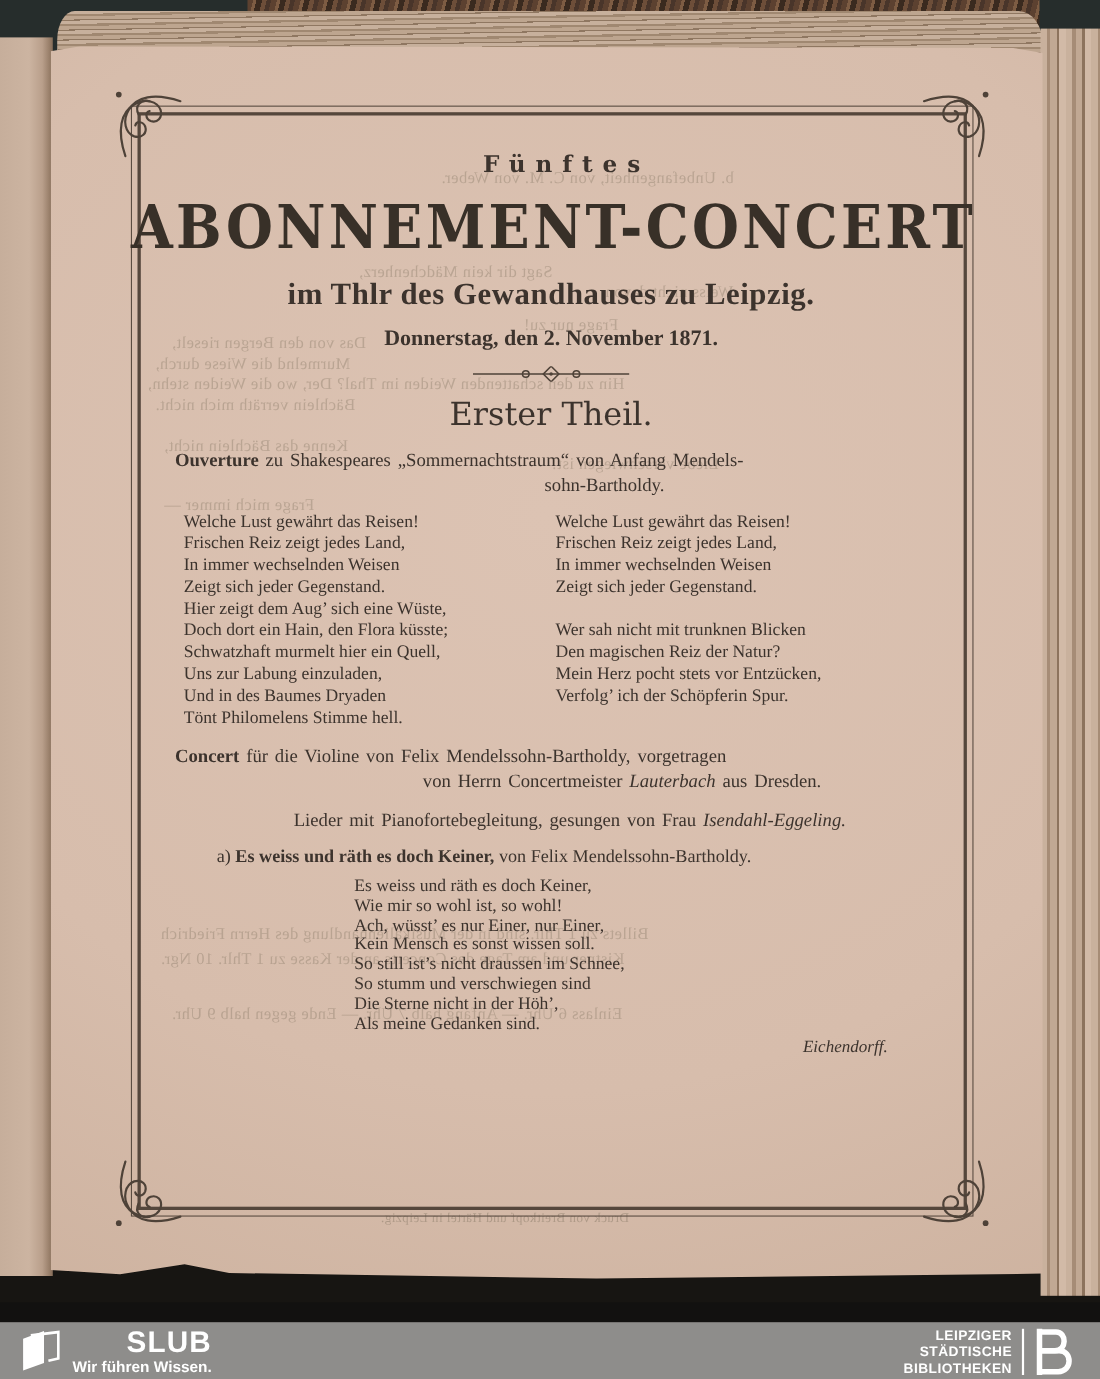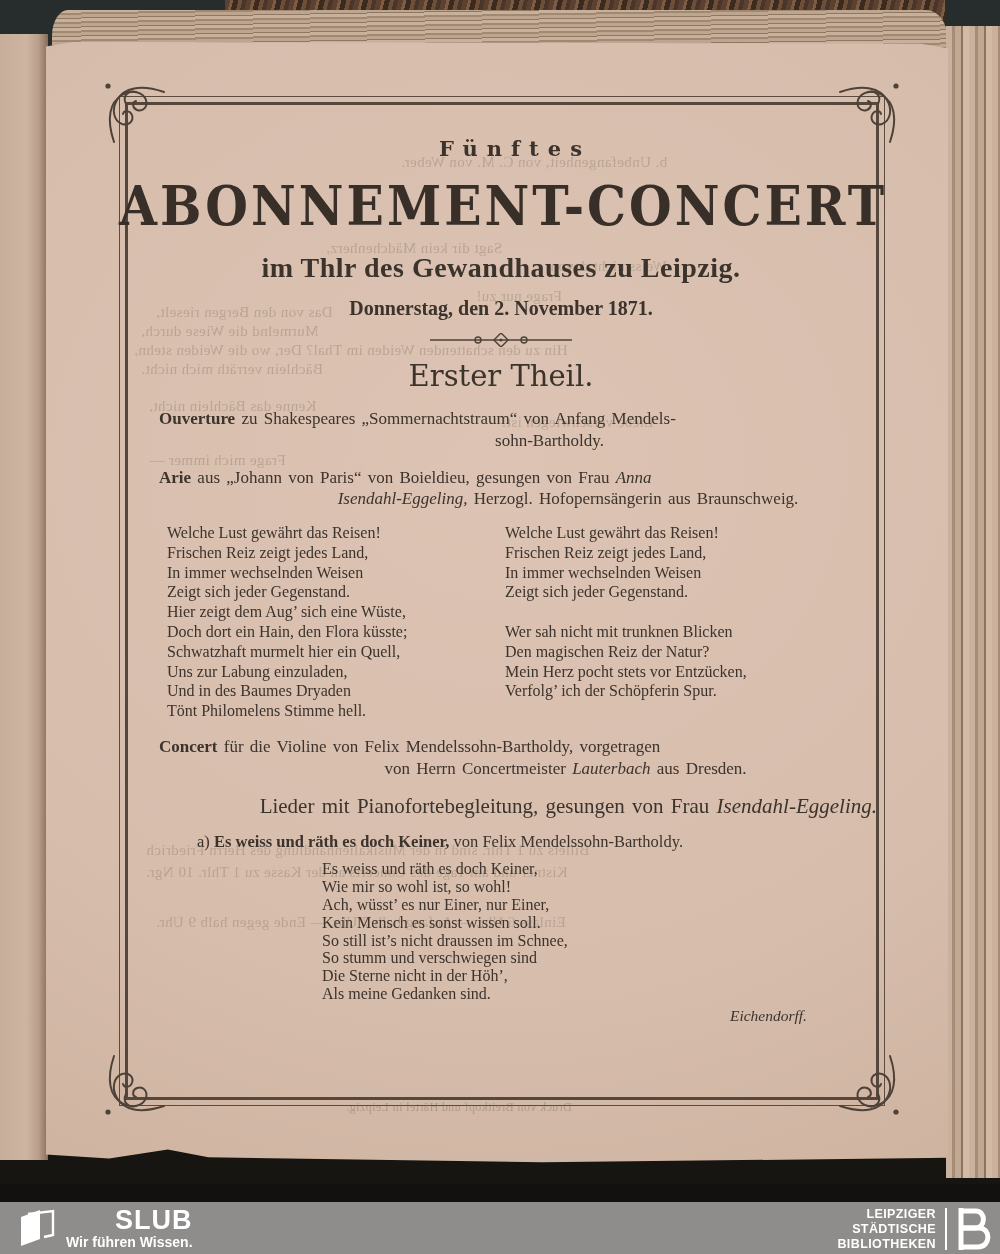--- a/index.html
+++ b/index.html
@@ -50,37 +50,37 @@
   .prog{text-align:left;font-size:17px;line-height:1.28;margin:15px 6px 0 40px;word-spacing:2px;}
   .prog .lead{font-weight:bold;}
   .cont{display:block;text-align:center;}
   .cont.o2{margin-left:63px;}
   .cont.a2{margin-left:100px;}
   .cont.c2{margin-left:95px;}
   .poem-cols{display:flex;text-align:left;font-size:16px;line-height:19.8px;margin:13px 0 0 48px;}
   .col-l{width:338px;}
   .col-r{flex:1;}
   .stanza-gap{height:19.8px;}
-  .lieder-line{text-align:right;font-size:21px;margin:15px 6px 12px 40px;word-spacing:2px;}
+  .lieder-line{text-align:center;font-size:17px;margin:15px 6px 12px 40px;word-spacing:2px;}
   .lied-a{text-align:left;font-size:16.5px;margin:13px 0 0 78px;}
   .lied-a .songtitle{font-weight:bold;}
   .lied-poem{text-align:left;font-size:16px;line-height:17.8px;margin:8px 0 0 203px;}
   .closing{text-align:left;font-size:16px;line-height:19.5px;margin:17px 0 0 66px;}
   .poet{text-align:right;font-style:italic;font-size:15.5px;margin:4px 76px 0 0;}
   i{font-style:italic;}
 
   
   .blackbar{position:absolute;left:0;bottom:52px;width:100%;height:18px;background:#121110;}
   .footer{position:absolute;left:0;bottom:0;width:100%;height:52px;background:#8e8d8b;
           font-family:"Liberation Sans",sans-serif;color:#fff;}
   .slub{position:absolute;left:18px;top:5px;display:flex;align-items:flex-start;}
   .slub-text{margin-left:10px;}
   .slub-name{font-size:27px;font-weight:bold;letter-spacing:1px;line-height:26px;text-align:right;}
   .slub-tag{font-size:14px;font-weight:bold;margin-top:1px;}
-  .leipzig{position:absolute;right:4px;top:4px;display:flex;align-items:center;}
+  .leipzig{position:absolute;right:20px;top:4px;display:flex;align-items:center;}
   .leipzig-text{text-align:right;font-size:12.5px;font-weight:bold;line-height:15px;letter-spacing:.4px;}
   .lz-sep{width:2px;height:42px;background:#fff;margin:0 7px 0 9px;}
 </style>
 </head>
 <body>
 
 <div class="scan">
 
   <div class="cover-top">
     <div class="marble-band"></div>
@@ -157,24 +157,20 @@
         <circle cx="75" cy="7" r="1.6" fill="#4e4238"></circle>
       </svg>
 
       <div class="part">Erster Theil.</div>
 
       <div class="prog">
         <span class="lead">Ouverture</span><span> zu Shakespeares „Sommernachtstraum“ von Anfang Mendels-</span>
         <span class="cont o2">sohn-Bartholdy.</span>
       </div>
 
-      <div class="prog">
-        <span class="lead">Arie</span><span> aus „Johann von Paris“ von Boieldieu, gesungen von Frau </span><i>Anna</i>
-        <span class="cont a2"><i>Isendahl-Eggeling,</i><span> Herzogl. Hofopernsängerin aus Braunschweig.</span></span>
-      </div>
 
       <div class="poem-cols">
         <div class="col-l">Welche Lust gewährt das Reisen!<br>Frischen Reiz zeigt jedes Land,<br>In immer wechselnden Weisen<br>Zeigt sich jeder Gegenstand.<br>Hier zeigt dem Aug’ sich eine Wüste,<br>Doch dort ein Hain, den Flora küsste;<br>Schwatzhaft murmelt hier ein Quell,<br>Uns zur Labung einzuladen,<br>Und in des Baumes Dryaden<br>Tönt Philomelens Stimme hell.</div>
         <div class="col-r">
           <div>Welche Lust gewährt das Reisen!<br>Frischen Reiz zeigt jedes Land,<br>In immer wechselnden Weisen<br>Zeigt sich jeder Gegenstand.</div>
           <div class="stanza-gap"></div>
           <div>Wer sah nicht mit trunknen Blicken<br>Den magischen Reiz der Natur?<br>Mein Herz pocht stets vor Entzücken,<br>Verfolg’ ich der Schöpferin Spur.</div>
         </div>
       </div>
 

